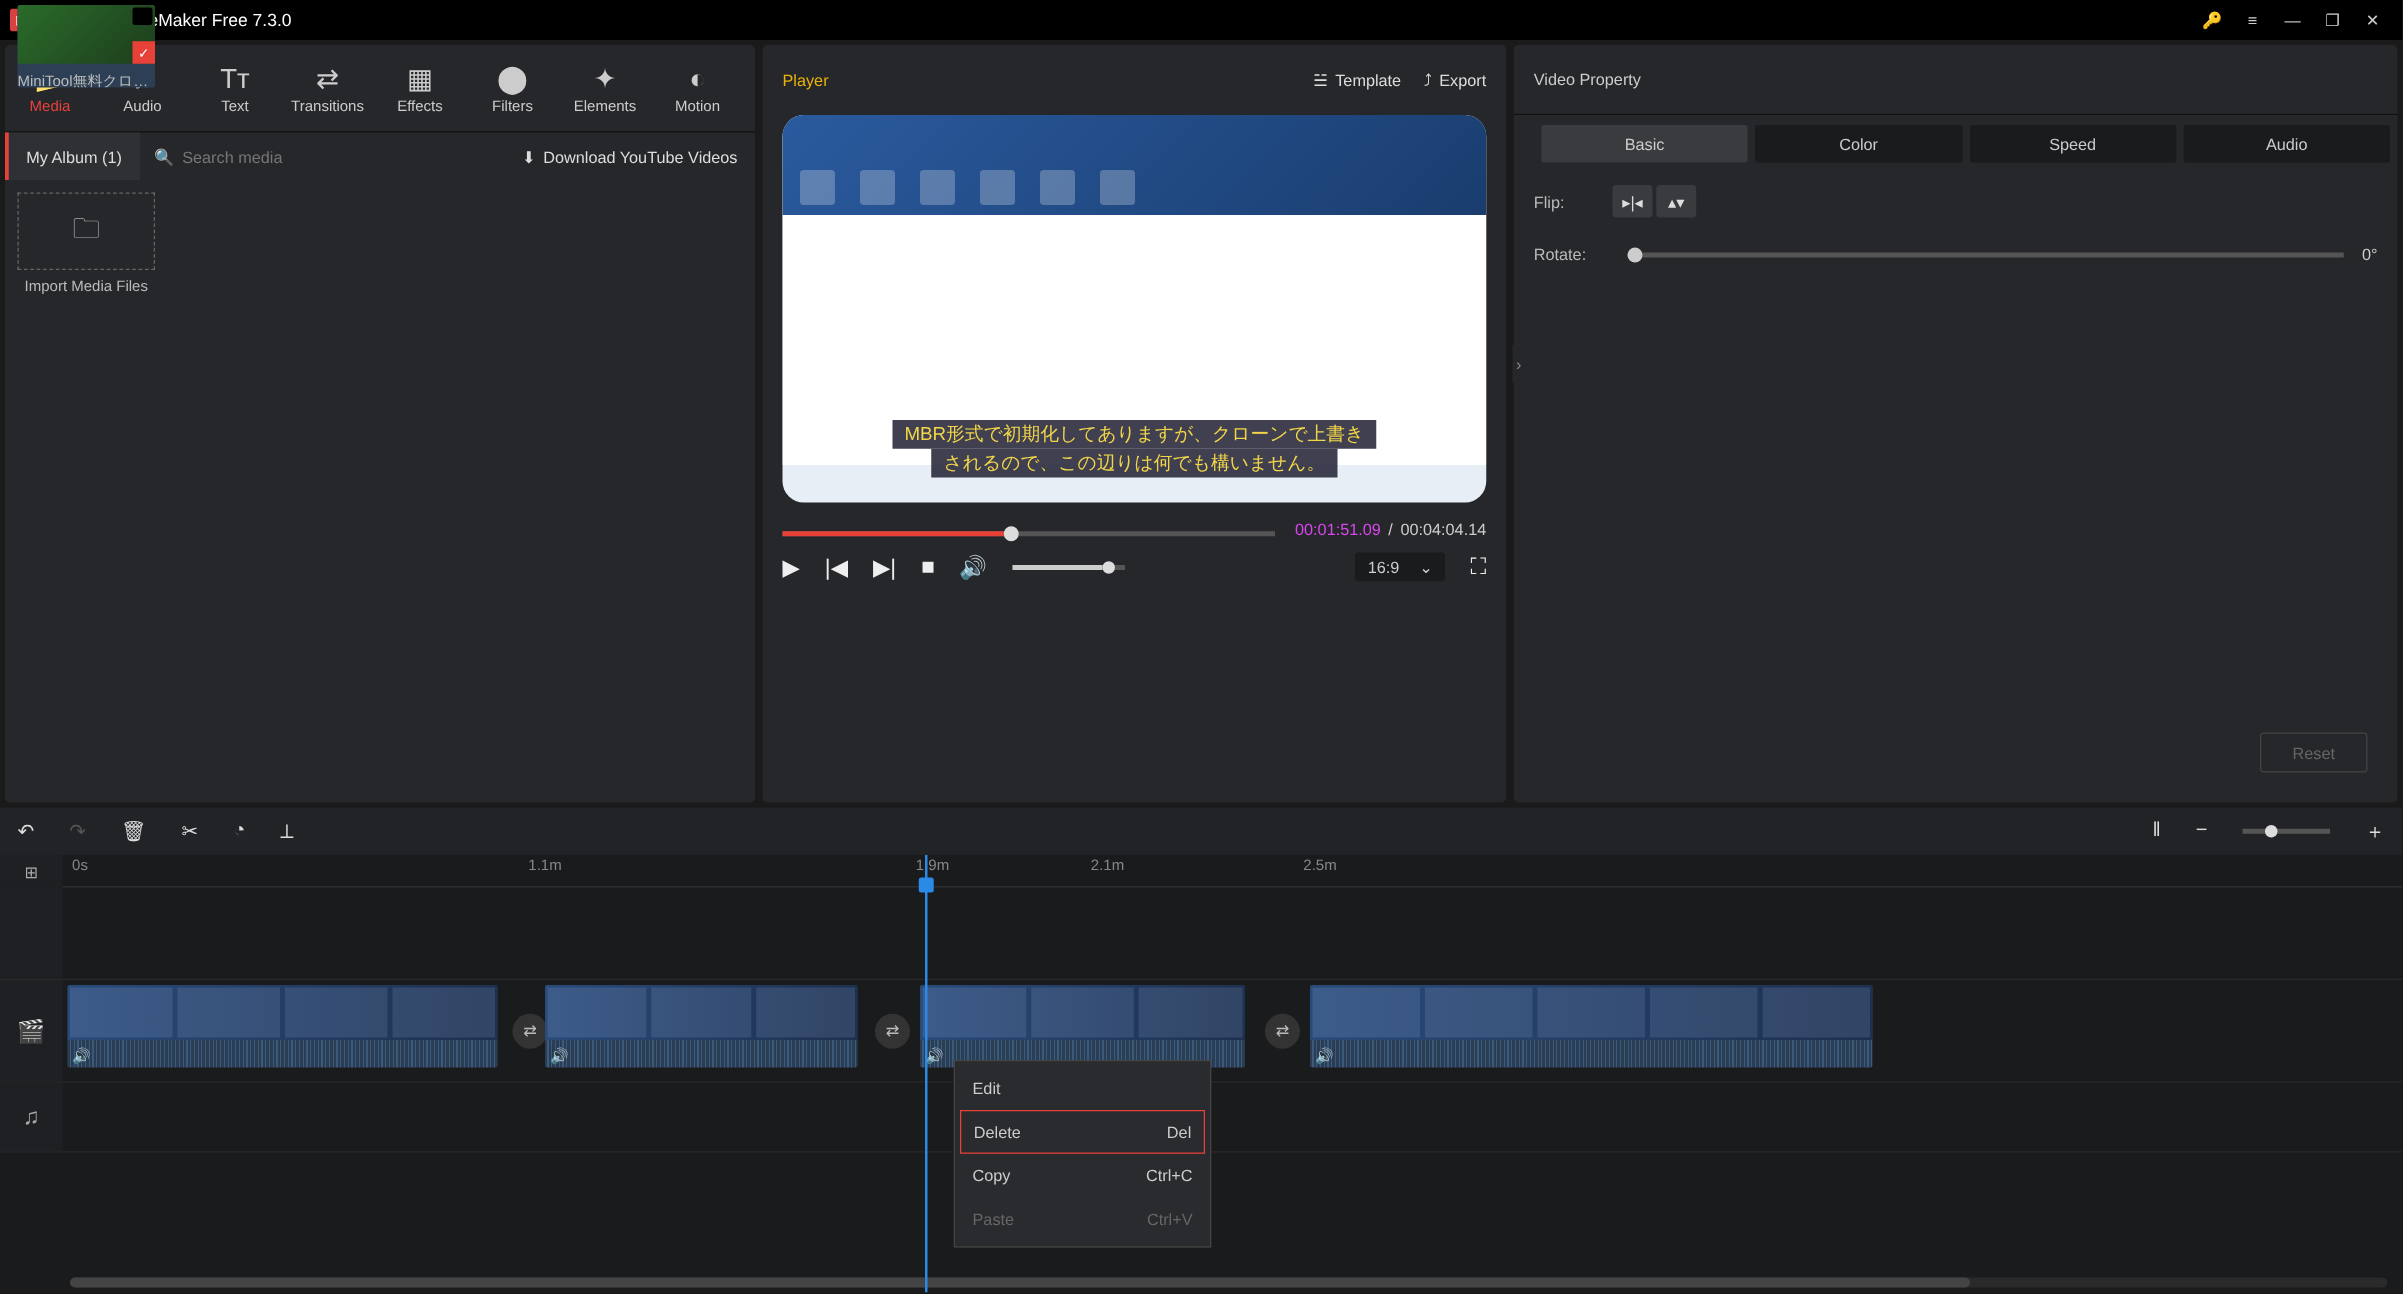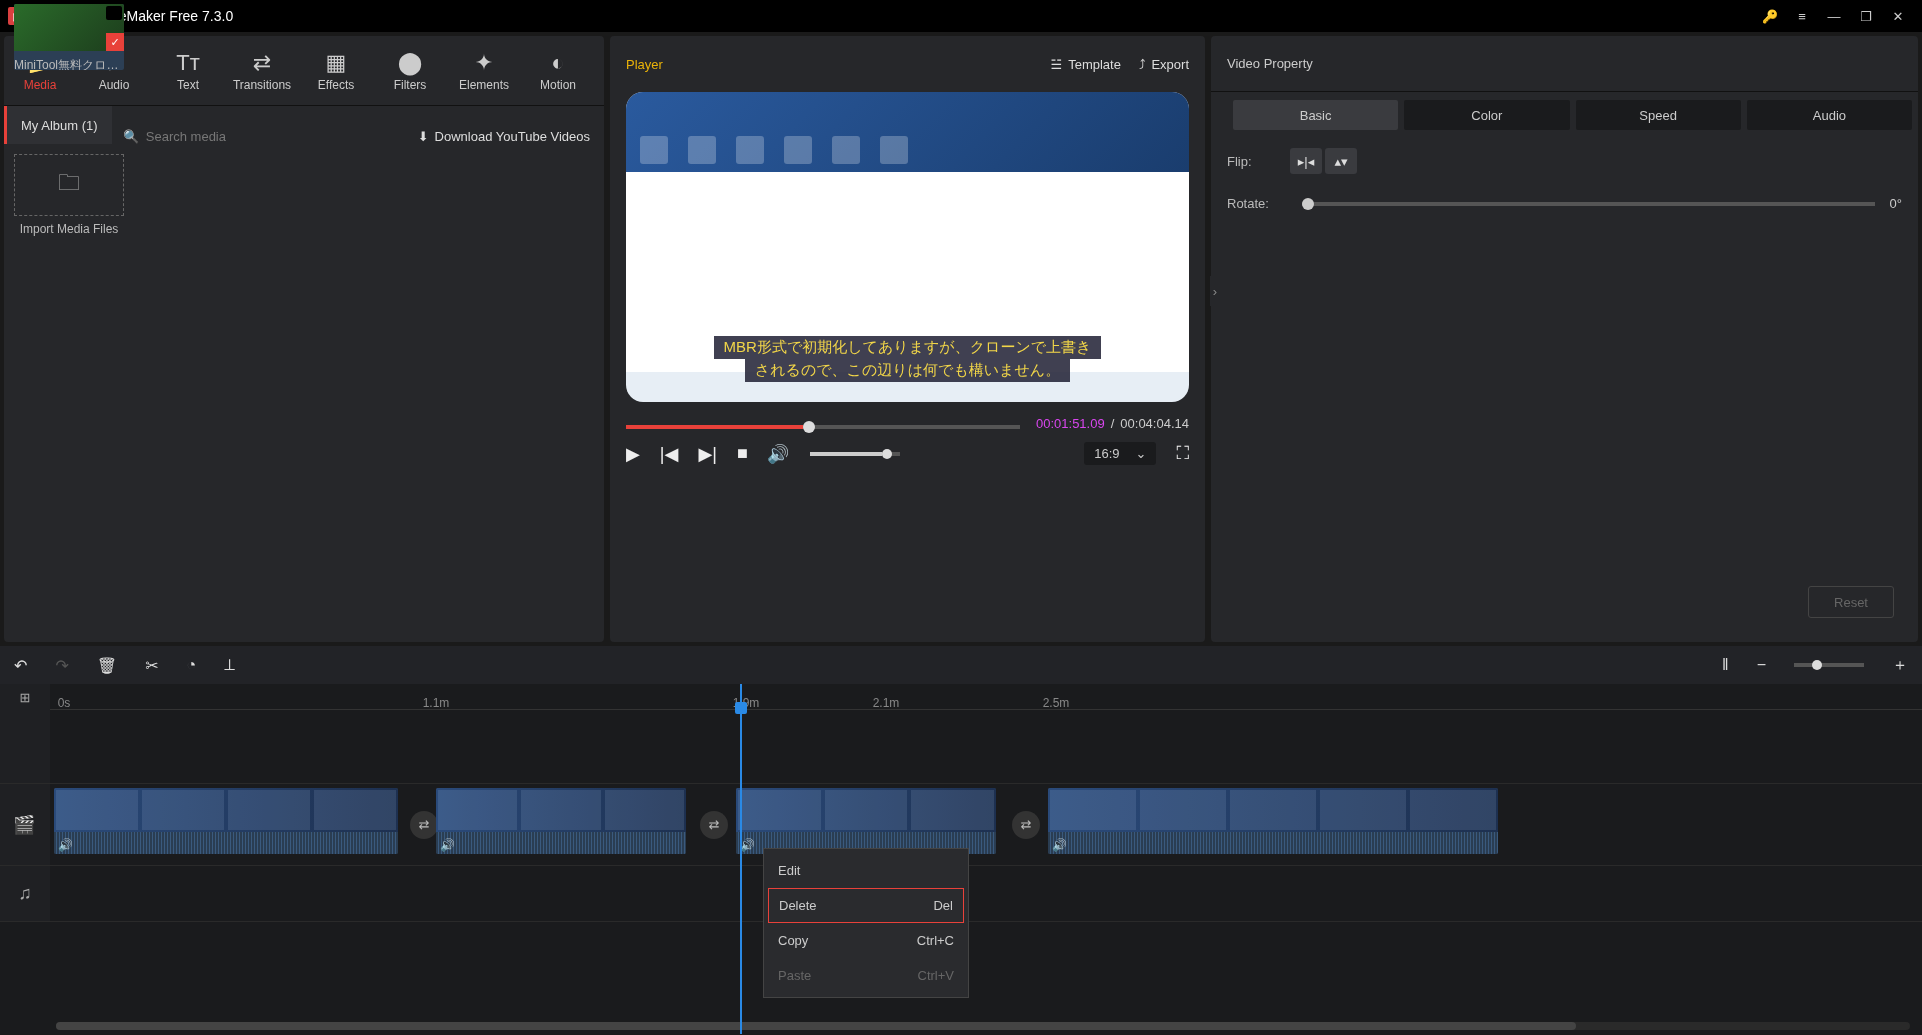--- a/index.html
+++ b/index.html
@@ -19,21 +19,21 @@
 .prop-panel { flex:1; background:#26272a; border-radius:4px; display:flex; flex-direction:column; position:relative;}
 
 
 .mtoolbar { display:flex; height:70px; padding:0 6px; gap:14px; border-bottom:1px solid #111; }
 .mtab { display:flex; flex-direction:column; align-items:center; justify-content:center; width:60px; cursor:pointer; color:#ccc; }
 .mtab.active { color:#e8413a; }
 .mtab .ico { font-size:22px; margin-bottom:2px; }
 .mtab .lbl { font-size:12px; }
 
 
-.msub { display:flex; height:38px; align-items:flex-end; }
+.msub { display:flex; height:38px; align-items:center; }
 .album-tab { padding:0 14px; height:100%; display:flex; align-items:center; background:#2f3034; border-left:3px solid #e8413a; color:#ddd; }
 .search { flex:1; display:flex; align-items:center; padding-left:12px; color:#777; }
 .dl-yt { padding-right:14px; display:flex; align-items:center; gap:6px; color:#ddd; cursor:pointer; }
 
 .mbody { display:flex; flex:1; }
 .mside { width:130px; padding:8px 0; }
 .mside .item { padding:10px 14px; color:#bbb; cursor:pointer; }
 .mgrid { flex:1; padding:10px; display:flex; gap:16px; align-items:flex-start; }
 .mcard { width:110px; display:flex; flex-direction:column; align-items:center; gap:6px; }
 .mcard .thumb { width:110px; height:62px; border:1px dashed #666; display:flex; align-items:center; justify-content:center; color:#aaa; font-size:22px; }
@@ -83,21 +83,21 @@
 
 
 .tl-tools { height:38px; background:#222327; display:flex; align-items:center; padding:0 14px; gap:28px; margin-top:4px;}
 .tl-tools .tbtn { color:#ddd; font-size:16px; cursor:pointer; }
 .tl-tools .spacer { flex:1; }
 .tl-tools .zoom-track { width:70px; height:4px; background:#555; position:relative;}
 .tl-tools .zoom-track .zknob { width:10px; height:10px; background:#ddd; border-radius:50%; position:absolute; left:25%; top:-3px;}
 
 .tl { background:#1a1b1d; height:350px; position:relative; overflow:hidden;}
 .tl-ruler { height:26px; border-bottom:1px solid #333; position:relative; margin-left:50px;}
-.tl-ruler .tick { position:absolute; color:#888; font-size:12px; top:12px; transform:translateX(-50%);padding-left:12px;}
+.tl-ruler .tick { position:absolute; color:#888; font-size:12px; top:1px; transform:translateX(-50%);padding-left:12px;}
 .tl-track { height:74px; border-bottom:1px solid #2a2a2a; display:flex; }
 .tl-track.audio { height:56px; }
 .tl-head { width:50px; display:flex; align-items:center; justify-content:center; color:#aaa; font-size:18px; background:#1f2023;}
 .tl-lane { flex:1; position:relative; display:flex; align-items:center; }
 .clip { position:absolute; height:66px; top:4px; background:#2c3f55; border-radius:2px; overflow:hidden;}
 .clip .cstrip { height:44px; background:linear-gradient(90deg,#2a4a7a,#1d3050); display:flex;}
 .clip .cstrip span { flex:1; background:rgba(200,220,255,0.12); margin:2px;}
 .clip .cwave { height:22px; background:repeating-linear-gradient(90deg,#2a3d52 0 2px,#3a5a7e 2px 3px);}
 .clip .cvol { position:absolute; bottom:2px; left:4px; color:#fff; font-size:12px;}
 .trans-btn { width:28px; height:28px; border-radius:50%; background:#333; color:#bbb; display:flex; align-items:center; justify-content:center; position:absolute; cursor:pointer;}

